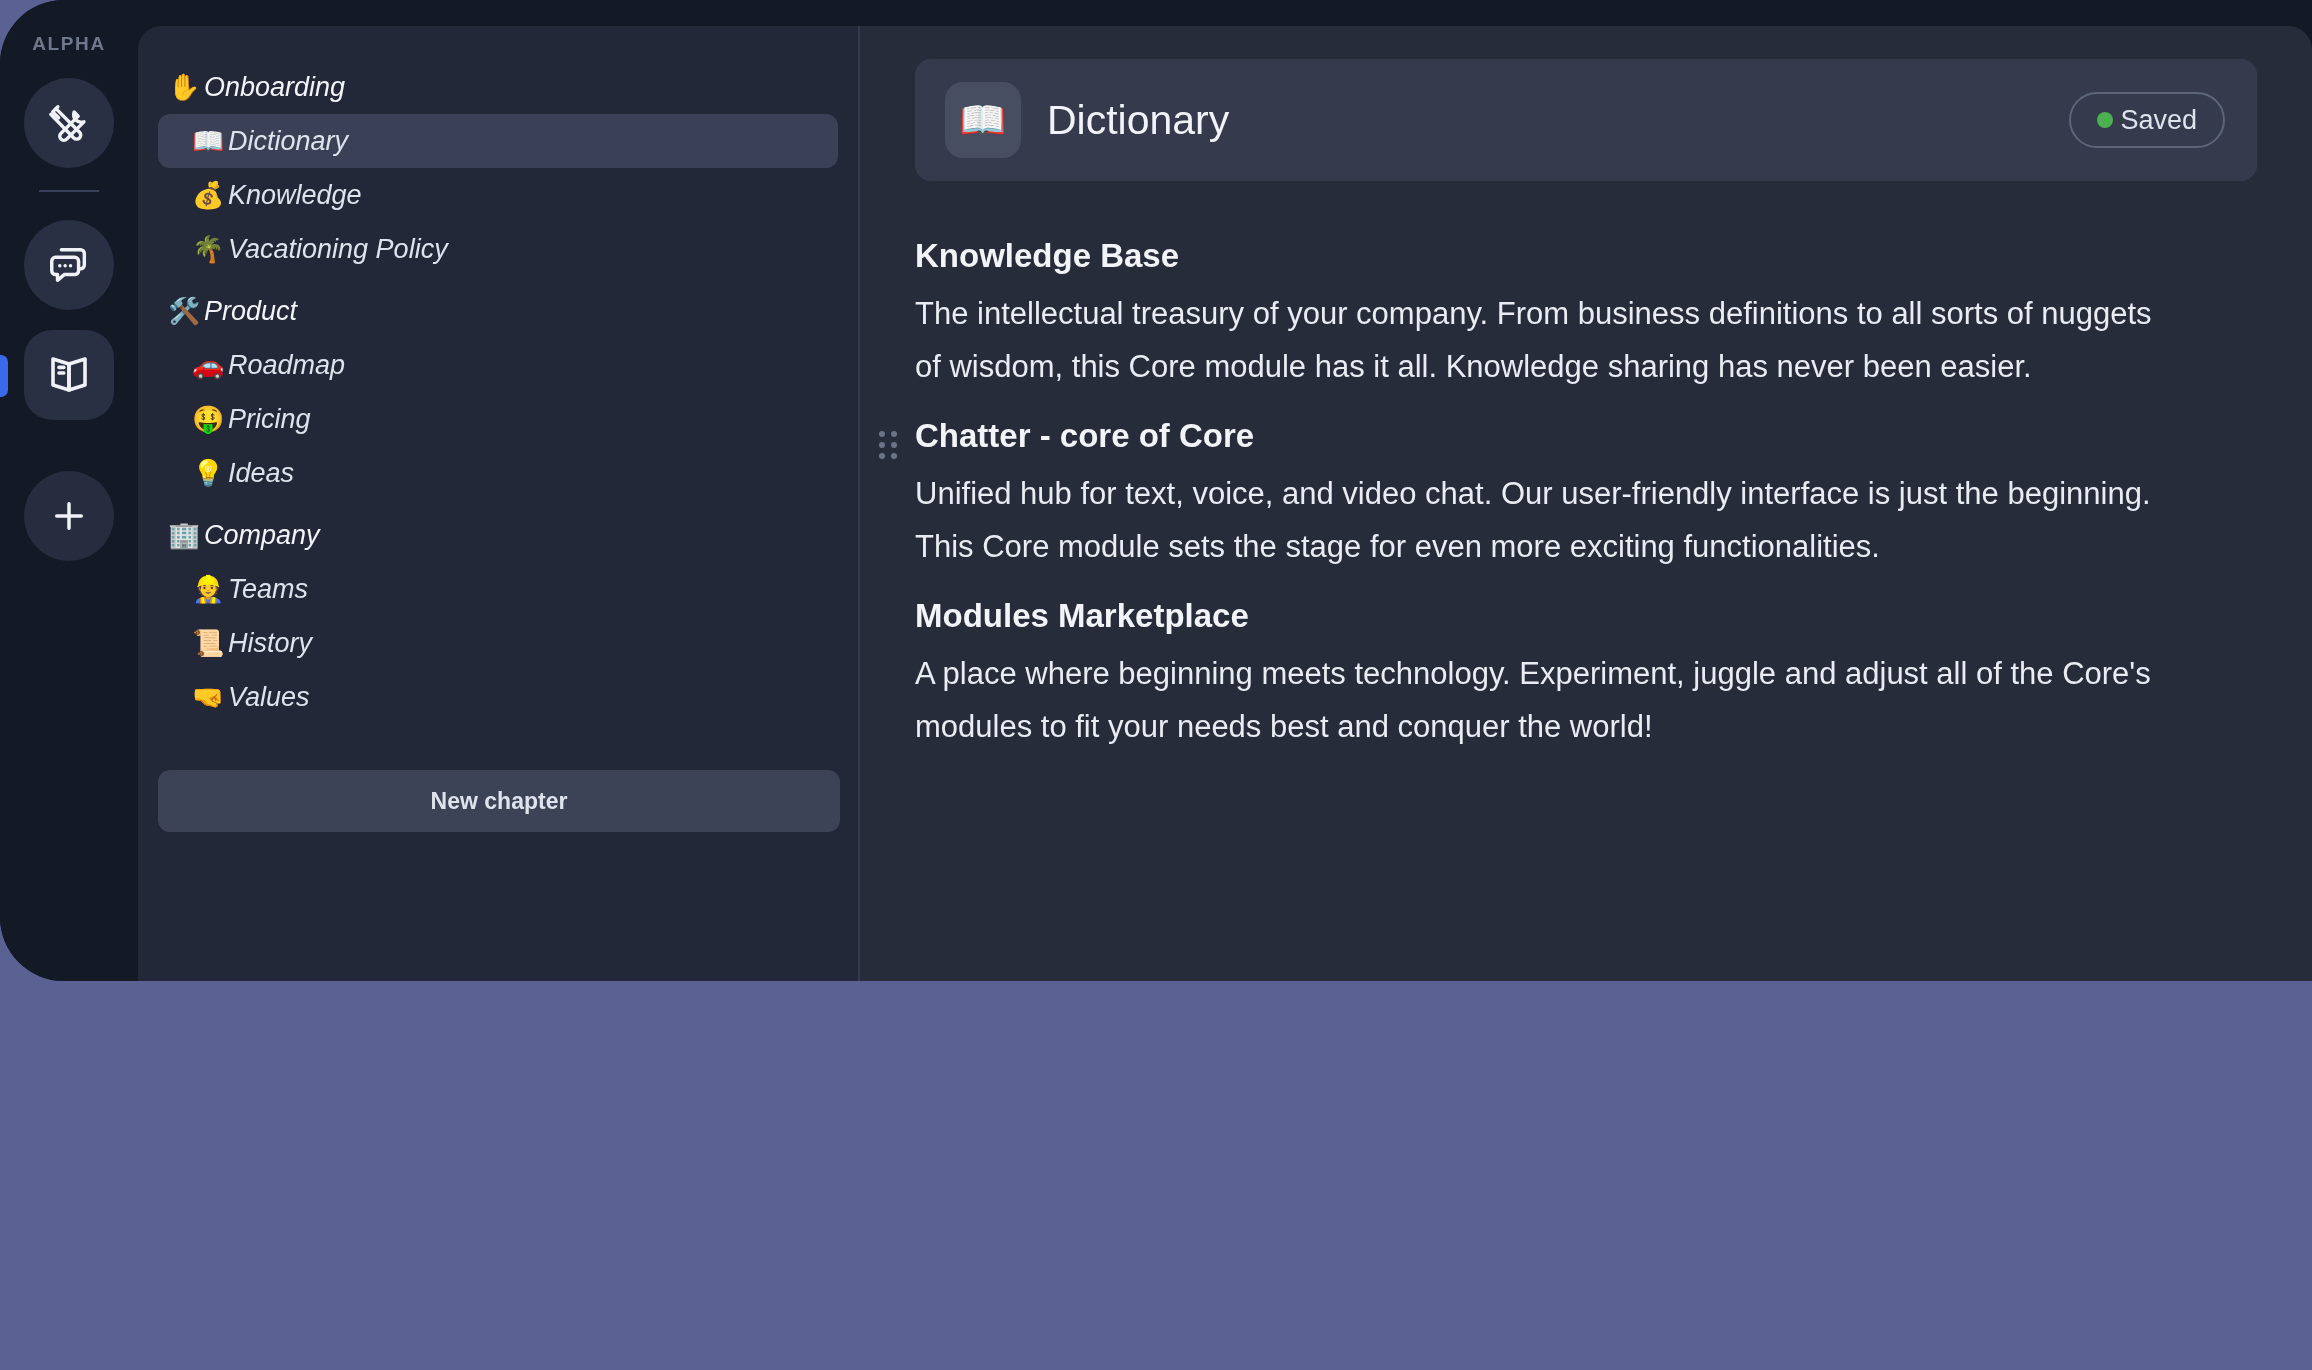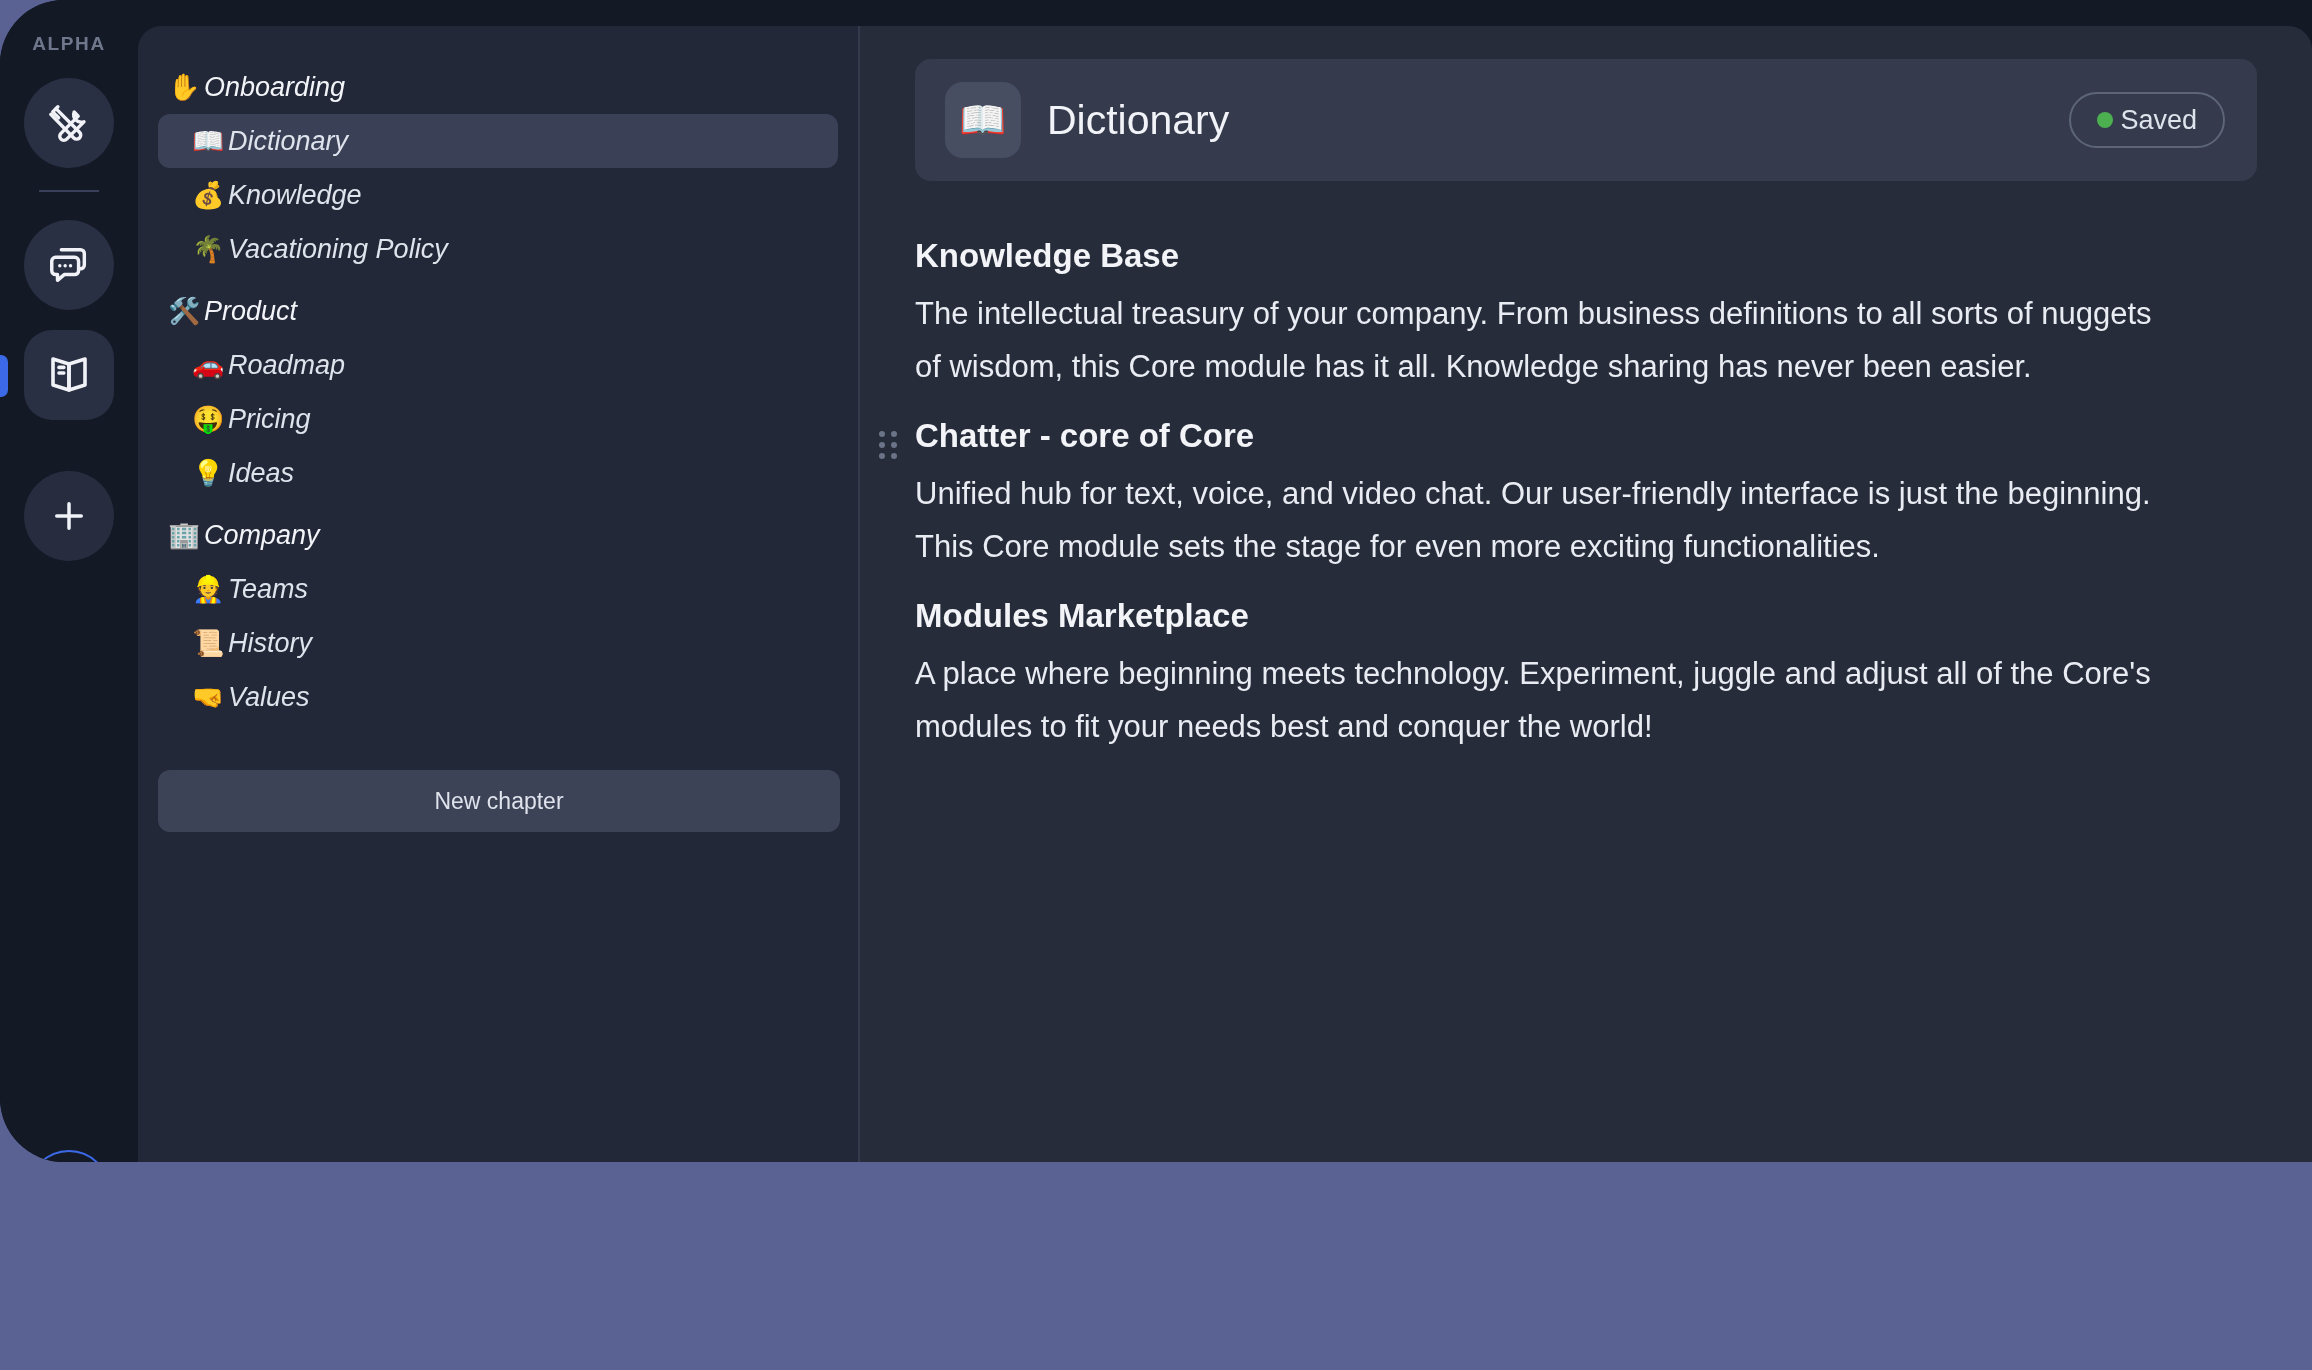--- a/index.html
+++ b/index.html
@@ -10,21 +10,21 @@
     overflow: hidden;
     background: #5a6193;
     font-family: "Liberation Sans", "DejaVu Sans", sans-serif;
     -webkit-font-smoothing: antialiased;
   }
 
   
   #app-shell {
     position: absolute;
     left: 0; top: 0;
-    width: 2312px; height: 1162px;
+    width: 2312px; height: 981px;
     background: #141926;
     border-radius: 64px 0 0 64px;
     overflow: hidden;
   }
 
   
   #rail {
     position: absolute;
     left: 0; top: 0;
     width: 138px; height: 1370px;
@@ -195,21 +195,21 @@
     top: 744px;
     width: 682px;
     height: 62px;
     background: #3c4357;
     border-radius: 12px;
     display: flex;
     align-items: center;
     justify-content: center;
     color: #dfe3ec;
     font-size: 23px;
-    font-weight: normal;
+    font-weight: bold;
     cursor: pointer;
   }
 
   
   #main {
     flex: 1;
     height: 100%;
     padding: 33px 55px 0 55px;
     position: relative;
   }

